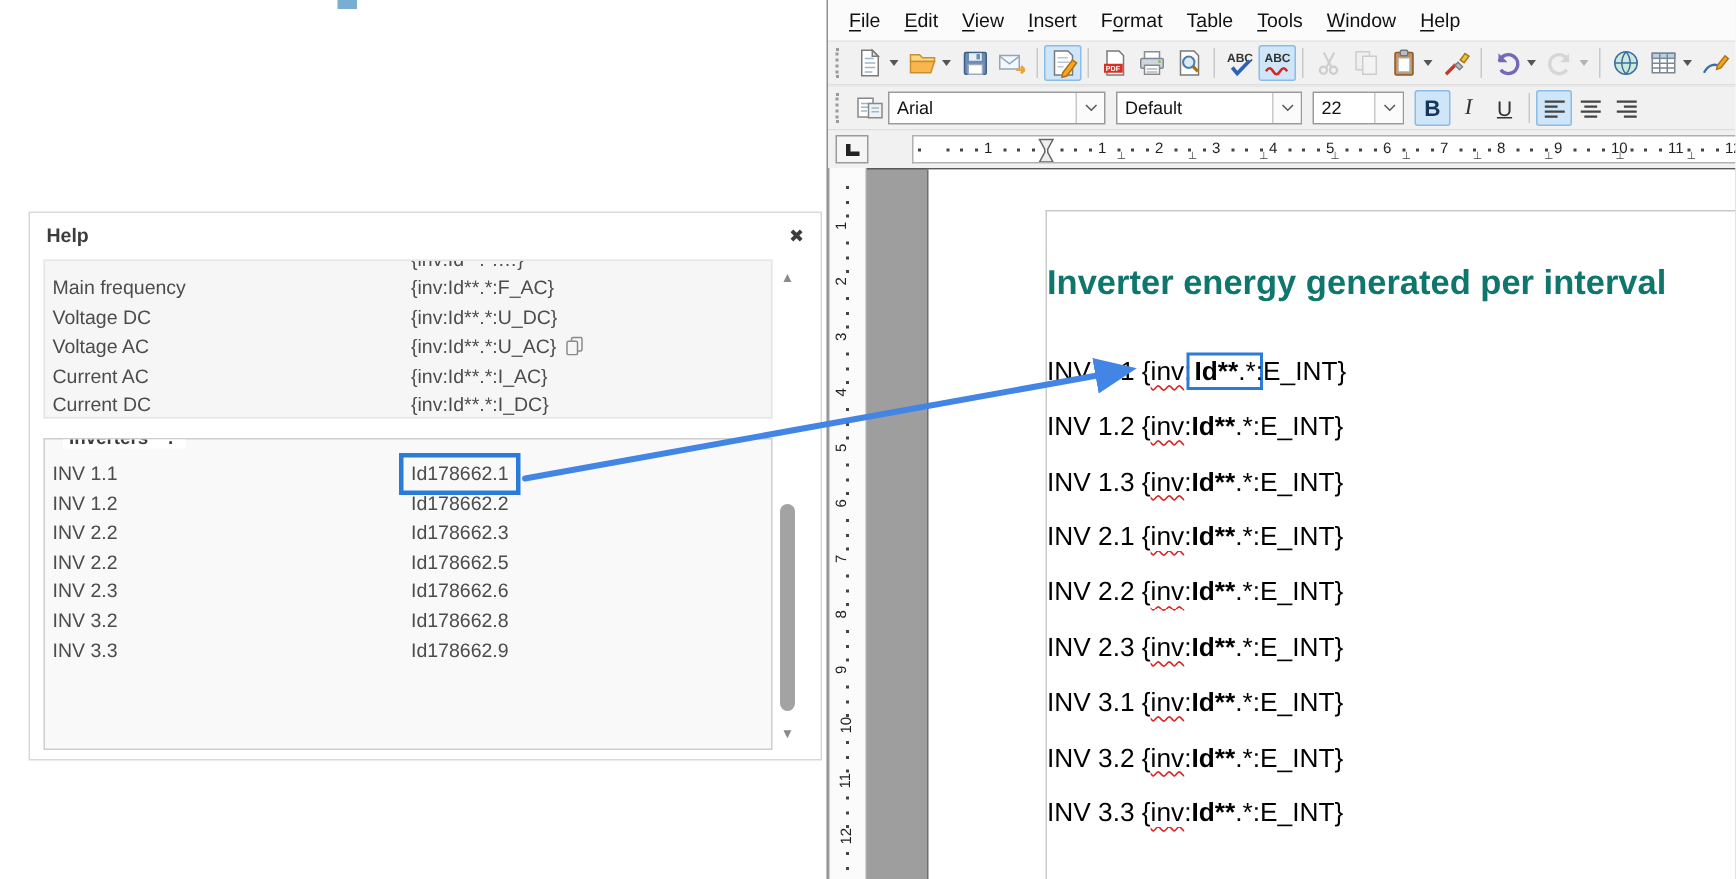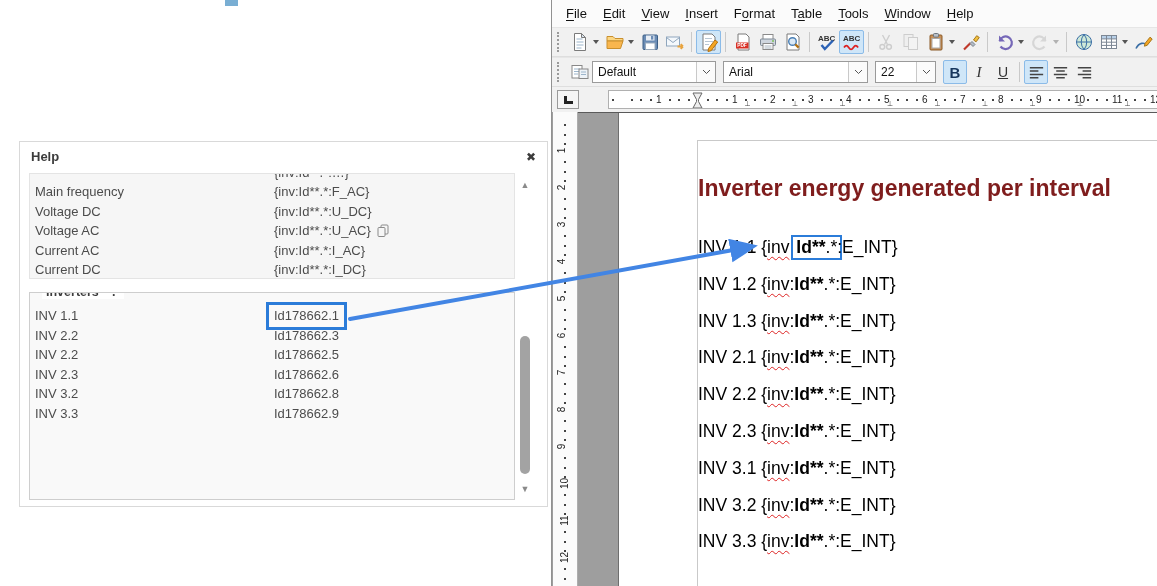--- a/index.html
+++ b/index.html
@@ -79,21 +79,21 @@
 
   
   #canvas { left:0; top:112px; right:0; bottom:0; background:#9e9e9e; overflow:hidden; }
   #vruler { left:1px; top:0; width:25px; bottom:0; background:#fbfbfb; border-right:1px solid #adadad; }
   .vtick { position:absolute; width:2px; height:2px; background:#444; left:11px; }
   .vnum  { position:absolute; left:6px; font-size:10px; color:#222; transform:rotate(-90deg); }
   #canvas-topline { left:26px; right:0; top:0; height:1px; background:#5a5a5a; }
   #page { left:66px; top:1px; right:0; bottom:0; background:#fff; border-left:1px solid #6e6e6e; }
   #tb-v { left:78px; top:27px; width:1px; bottom:0; background:#c9c9c9; }
   #tb-h { left:78px; top:27px; right:0; height:1px; background:#c9c9c9; }
-  #doc-heading { left:79px; top:62px; font-size:23px; font-weight:bold; color:#7f1d1d; white-space:nowrap; }
+  #doc-heading { left:79px; top:62px; font-size:23px; font-weight:bold; color:#0f766e; white-space:nowrap; }
   .doc-line { position:absolute; left:79px; font-size:17.5px; color:#000; white-space:nowrap; }
   .misspell { text-decoration:underline; text-decoration-style:wavy; text-decoration-color:#dd2222;
               text-decoration-thickness:1px; text-underline-offset:3px; }
   .ph-bold { font-weight:bold; }
   .doc-hl { display:inline-block; border:2.5px solid #2b7cd9; padding:0 3px; margin:-4px -5px -3px -3px; }
 
   #arrow-svg { left:0; top:0; width:1157px; height:586px; pointer-events:none; z-index:60; }
 </style>
 </head>
 <body>
@@ -132,20 +132,24 @@
         <span class="val">{inv:Id**.*:I_DC}</span>
       </div>
     </div>
 
   <div id="inverters-box" class="abs help-box">
     <div id="inverters-legend">Inverters **.*</div>
     <div id="inv-rows" style="padding-top:13px;">
         <div class="hrow">
           <span class="lbl">INV 1.1</span>
           <span class="val"><span class="inv-hl">Id178662.1</span></span>
+        </div>
+        <div class="hrow">
+          <span class="lbl">INV 1.2</span>
+          <span class="val">Id178662.2</span>
         </div>
         <div class="hrow">
           <span class="lbl">INV 2.2</span>
           <span class="val">Id178662.3</span>
         </div>
         <div class="hrow">
           <span class="lbl">INV 2.2</span>
           <span class="val">Id178662.5</span>
         </div>
         <div class="hrow">
@@ -328,30 +332,30 @@
   <div id="toolbar2" class="abs toolbar">
     <div class="grip"></div>
     <div class="tbtn" id="styles-btn">
         <svg viewBox="0 0 20 20">
           <rect x="2" y="3.5" width="10" height="12.5" fill="#fff" stroke="#888"></rect>
           <path d="M4 7h6M4 9.5h6M4 12h4" stroke="#9db6cc"></path>
           <rect x="9" y="7" width="9" height="9.5" fill="#eef3f8" stroke="#888"></rect>
           <path d="M11 10h5M11 12.5h5" stroke="#9db6cc"></path>
         </svg>
       </div>
-    <div class="combo" style="width:124px;">
-      <span class="cval">Default</span>
+    <div class="combo" style="width:145px;">
+      <span class="cval">Arial</span>
       <span class="cbtn">
           <svg width="9" height="6">
             <path d="M1 1l3.5 3.5L8 1" fill="none" stroke="#555"></path>
           </svg>
         </span>
     </div>
-    <div class="combo" style="width:145px;">
-      <span class="cval">Arial</span>
+    <div class="combo" style="width:124px;">
+      <span class="cval">Default</span>
       <span class="cbtn">
           <svg width="9" height="6">
             <path d="M1 1l3.5 3.5L8 1" fill="none" stroke="#555"></path>
           </svg>
         </span>
     </div>
     <div class="combo" style="width:61px;">
       <span class="cval">22</span>
       <span class="cbtn">
           <svg width="9" height="6">

